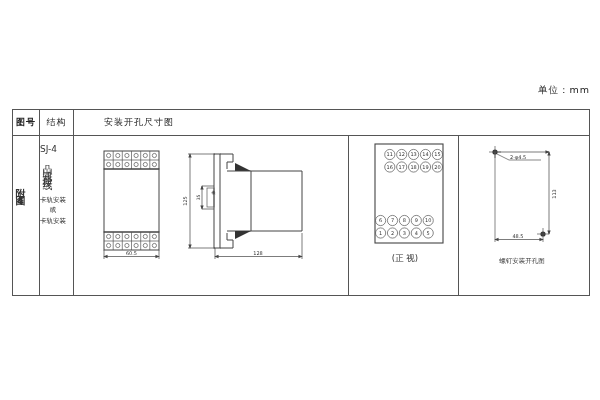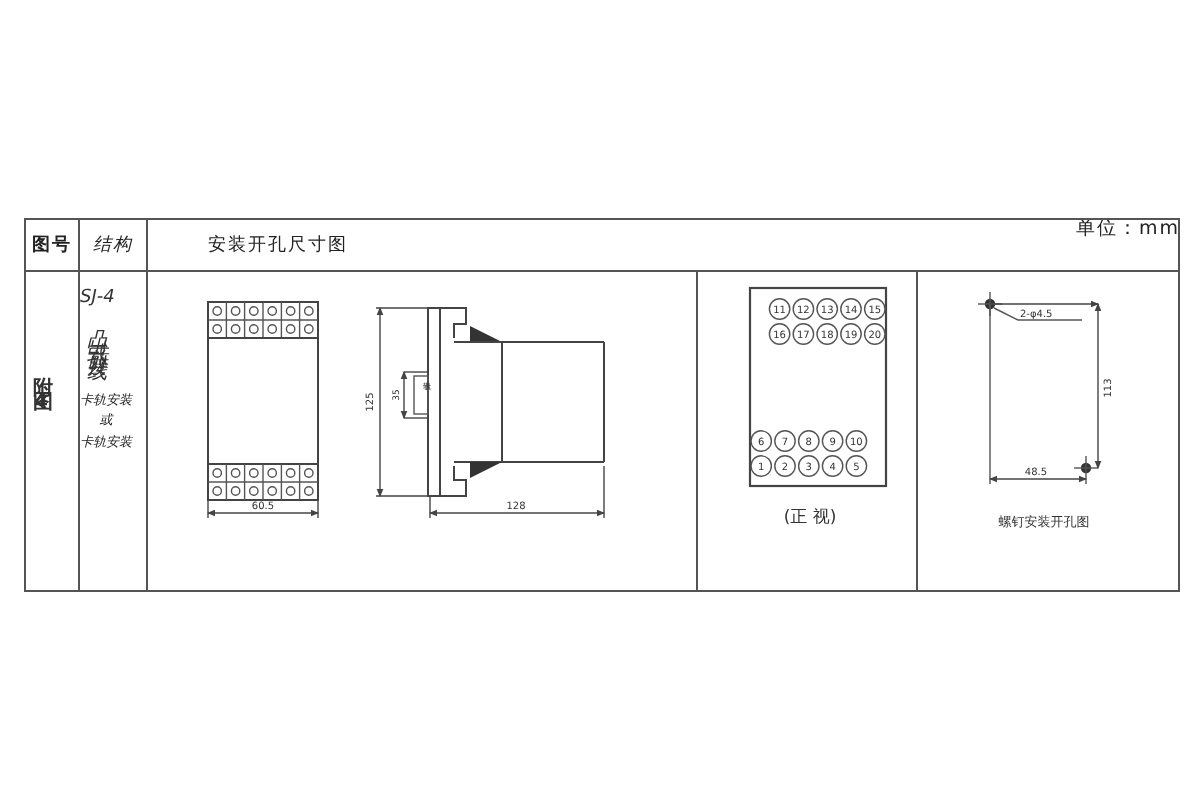--- a/index.html
+++ b/index.html
@@ -1,27 +1,27 @@
 <!DOCTYPE html>
 <html><head>
 <meta charset="utf-8">
 <style>
   * { margin:0; padding:0; box-sizing:border-box; }
   html,body { width:600px; height:400px; }
   body { font-family:"DejaVu Sans", sans-serif; background:#fff; color:#333; }
   .page { position:relative; width:600px; height:400px; background:#fff; overflow:hidden; }
 
-  .unit { position:absolute; top:108px; right:10px; font-size:9.5px; color:#222; letter-spacing:1px; }
+  .unit { position:absolute; top:84px; right:10px; font-size:9.5px; color:#222; letter-spacing:1px; }
 
   .tbl { position:absolute; left:12px; top:109px; width:578px; height:187px; border:1px solid #555; }
   .hrow { display:flex; height:26px; border-bottom:1px solid #555; }
   .brow { display:flex; height:159px; }
   .c { border-right:1px solid #555; position:relative; }
   .c:last-child { border-right:none; }
-  .c1 { width:27px;font-weight:bold; } .c2 { width:34px;font-style:italic; } .c3 { width:275px; } .c4 { width:130px; } .c5 { width:110px; flex:1; }
+  .c1 { width:27px;font-weight:bold; } .c2 { width:34px; } .c3 { width:275px; } .c4 { width:130px; } .c5 { width:110px; flex:1; }
   .hc { display:flex; align-items:center; justify-content:center; font-size:9px; color:#222; letter-spacing:1px; white-space:pre; }
 
   .cellflex { display:flex; flex-direction:column; align-items:flex-start; height:100%; }
 
   .vtext { writing-mode:vertical-rl; text-orientation:upright; }
   .fig { font-size:10px; letter-spacing:8px; margin-top:44px; }
   .model { font-size:9px; margin-top:8px; }
   .type { font-size:10px; letter-spacing:3px; margin-top:3px; }
   .mount { font-size:6.5px; line-height:1.6; text-align:center; margin-top:20px; color:#222; }
 

